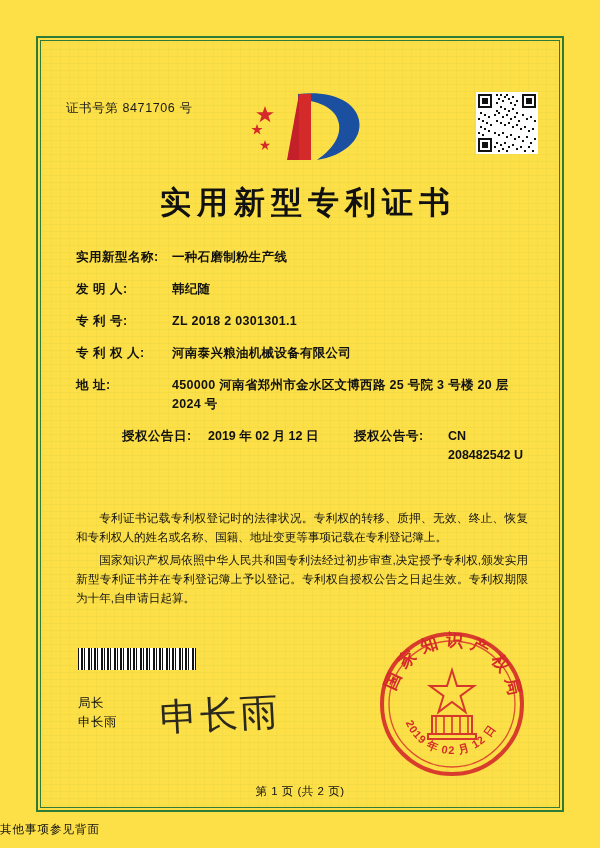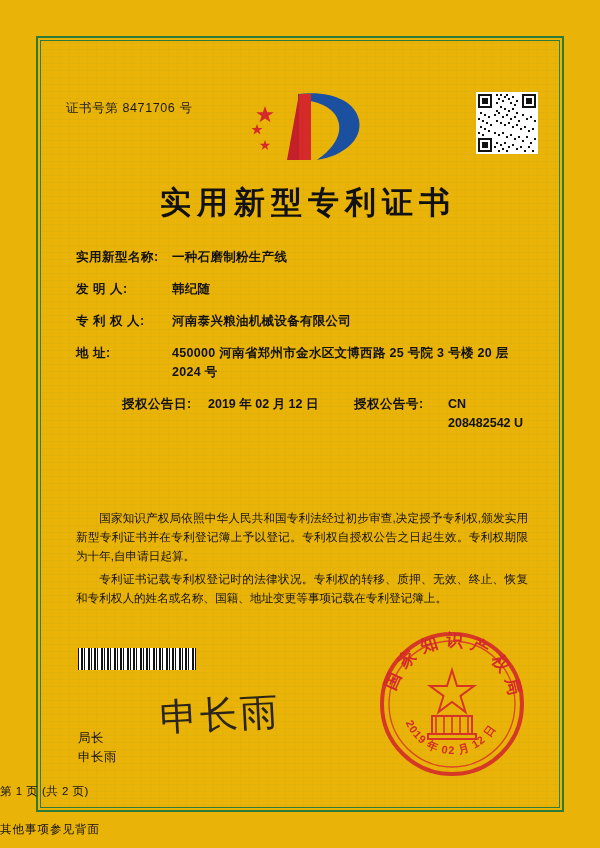--- a/index.html
+++ b/index.html
@@ -13,21 +13,21 @@
     font-family: "Liberation Sans", sans-serif;
     color: #111;
     position: relative;
     overflow: hidden;
   }
   .page {
     position: absolute;
     left: 0; top: 0;
     width: 600px;
     height: 848px;
-    background: #eab308;
+    background: #fde047;
   }
   .border-outer {
     position: absolute;
     left: 36px; top: 36px;
     width: 528px; height: 776px;
     border: 2px solid #2f7a36;
     box-sizing: border-box;
   }
   .border-inner {
     position: absolute;
@@ -162,21 +162,20 @@
         #111 10px, #111 12px, #fff 12px, #fff 13px);
   }
 
   .sign-block {
     position: absolute;
     left: 78px;
     top: 694px;
     font-size: 12.5px;
     line-height: 19px;
     letter-spacing: 0.5px;
-    margin-top: 35px;
   }
 
   .signature {
     position: absolute;
     left: 160px;
     top: 688px;
     width: 180px;
     height: 60px;
     font-family: "DejaVu Serif", "Liberation Serif", serif;
     font-size: 38px;
@@ -191,20 +190,21 @@
     right: 72px;
     top: 628px;
     width: 152px;
     height: 152px;
   }
 
   .page-num {
     position: absolute;
     left: 0; right: 0;
     top: 784px;
+    text-align: center;
     font-size: 11.5px;
     color: #111;
     letter-spacing: 0.5px;
   }
 
   .footer-note {
     position: absolute;
     left: 0; right: 0;
     top: 822px;
     text-align: left;
@@ -344,40 +344,44 @@
   <div class="fields">
     <div class="field-row">
       <div class="field-label">实用新型名称:</div>
       <div class="field-value">一种石磨制粉生产线</div>
     </div>
     <div class="field-row">
       <div class="field-label">发 明 人:</div>
       <div class="field-value">韩纪随</div>
     </div>
     <div class="field-row">
+      <div class="field-label">专 利 号:</div>
+      <div class="field-value">ZL 2018 2 0301301.1</div>
+    </div>
+    <div class="field-row">
       <div class="field-label">专 利 权 人:</div>
       <div class="field-value">河南泰兴粮油机械设备有限公司</div>
     </div>
     <div class="field-row">
       <div class="field-label">地        址:</div>
       <div class="addr-value">450000 河南省郑州市金水区文博西路 25 号院 3 号楼 20 层 2024 号</div>
     </div>
     <div class="field-row two-col">
       <div class="field-label">授权公告日:</div>
       <div class="half">
         <div class="field-value2" style="flex:0 0 146px">2019 年 02 月 12 日</div>
         <div class="field-label2">授权公告号:</div>
         <div class="field-value2">CN 208482542 U</div>
       </div>
     </div>
   </div>
 
   <div class="body-text">
+    <p>专利证书记载专利权登记时的法律状况。专利权的转移、质押、无效、终止、恢复和专利权人的姓名或名称、国籍、地址变更等事项记载在专利登记簿上。</p>
     <p>国家知识产权局依照中华人民共和国专利法经过初步审查,决定授予专利权,颁发实用新型专利证书并在专利登记簿上予以登记。专利权自授权公告之日起生效。专利权期限为十年,自申请日起算。</p>
-    <p>专利证书记载专利权登记时的法律状况。专利权的转移、质押、无效、终止、恢复和专利权人的姓名或名称、国籍、地址变更等事项记载在专利登记簿上。</p>
   </div>
 
   <div class="barcode"></div>
 
   <div class="sign-block">
     <div>局长</div>
     <div>申长雨</div>
   </div>
 
   <div class="signature">申长雨</div>

